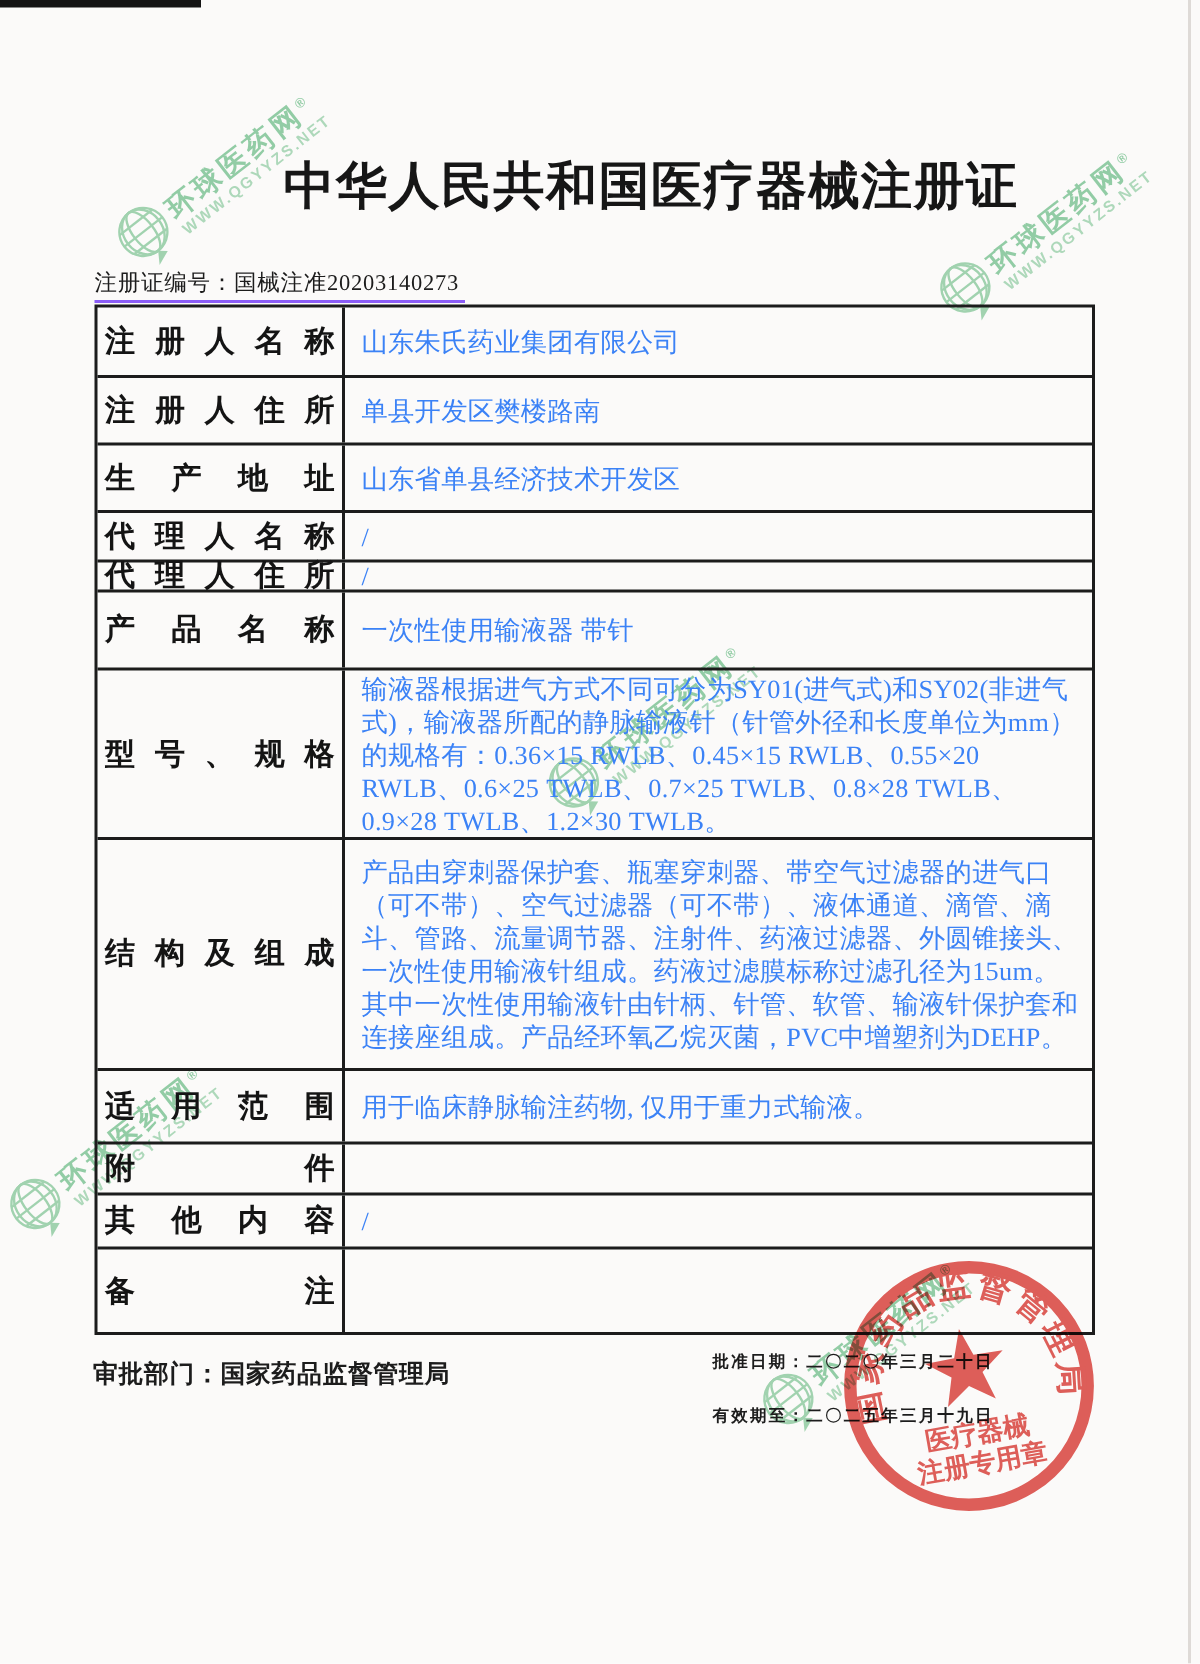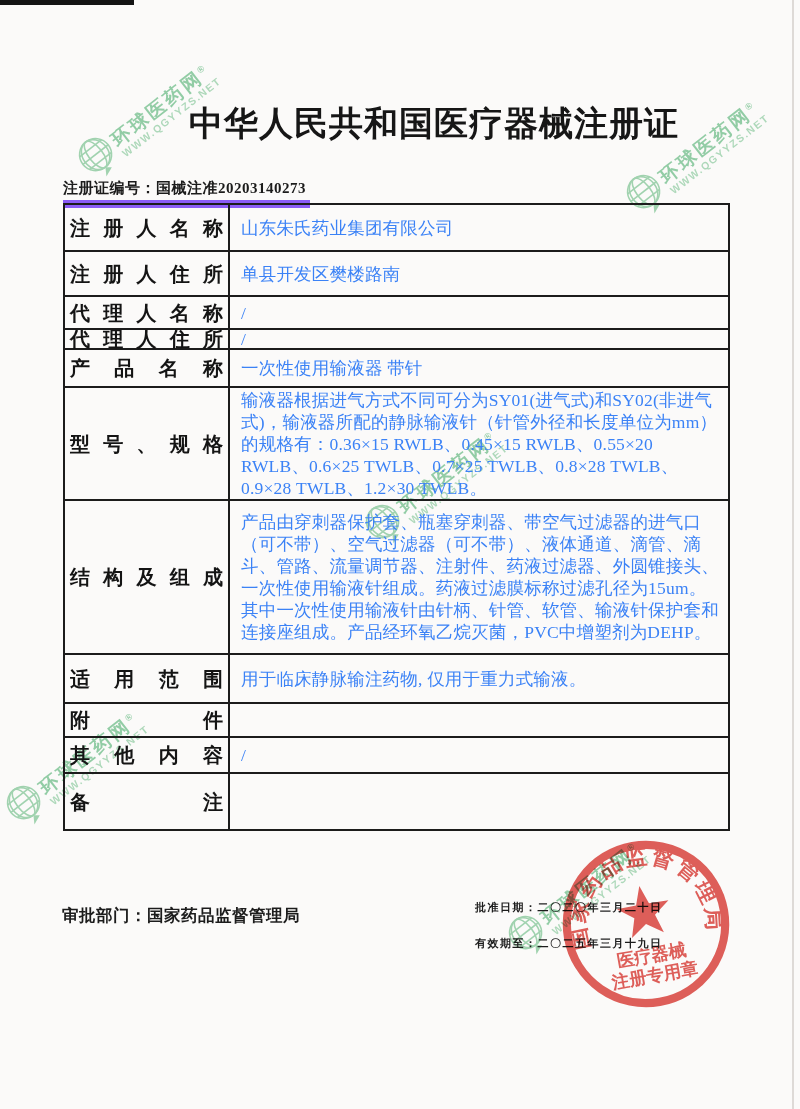--- a/index.html
+++ b/index.html
@@ -18,22 +18,22 @@
   
   .doc-title {
     position:absolute; top:101px; left:0; right:0;
     text-align:center;
     transform:translateX(34px);
     font-size:34px; font-weight:bold; letter-spacing:1px;
     color:#161616;
   }
   .reg-line {
     position:absolute; top:179px; left:63px;
-    font-size:15px; font-weight:700; letter-spacing:.5px;
-    border-bottom:8px solid #8b5cf6; padding:0 4px 2px 0;
+    font-size:15px; font-weight:400; letter-spacing:.5px;
+    border-bottom:2px solid #8b5cf6; padding:0 4px 2px 0;
   }
 
   
   .cert-table {
     position:absolute; left:63px; top:203px; width:667px;
     border:2px solid #1c1c1c;
     z-index:2;
   }
   .trow { display:flex; align-items:stretch; }
   .trow + .trow { border-top:2px solid #1c1c1c; }
@@ -49,21 +49,21 @@
     text-align:justify; text-align-last:justify;
     line-height:1.1;
   }
   .tvalue {
     flex:1; display:flex; align-items:center;
     padding:4px 8px 4px 11px;
     font-size:17.5px; line-height:22px; color:#3b82f6;
     letter-spacing:.2px;
   }
   .row-0{height:45px}.row-1{height:45px}.row-2{height:45px}
-  .row-3{height:33px}.row-4{height:20px}.row-5{height:38px}
+  .row-3{height:33px}.row-4{height:20px}.row-5{height:52px}
   .row-6{height:113px}.row-7{height:154px}.row-8{height:49px}
   .row-9{height:34px}.row-10{height:36px}.row-11{height:57px}
 
   
   .footer-left {
     position:absolute; left:62px; top:905px;
     font-size:16.5px; font-weight:600; letter-spacing:.5px; z-index:2;
   }
   .footer-date1 { position:absolute; left:475px; top:900px; }
   .footer-date2 { position:absolute; left:475px; top:936px; }
@@ -120,20 +120,28 @@
       <div class="tvalue">
         <span>山东朱氏药业集团有限公司</span>
       </div>
     </div>
     <div class="trow row-1">
       <div class="tlabel">
         <span class="tlabel-in">注册人住所</span>
       </div>
       <div class="tvalue">
         <span>单县开发区樊楼路南</span>
+      </div>
+    </div>
+    <div class="trow row-2">
+      <div class="tlabel">
+        <span class="tlabel-in">生产地址</span>
+      </div>
+      <div class="tvalue">
+        <span>山东省单县经济技术开发区</span>
       </div>
     </div>
     <div class="trow row-3">
       <div class="tlabel">
         <span class="tlabel-in">代理人名称</span>
       </div>
       <div class="tvalue">
         <span>/</span>
       </div>
     </div>

